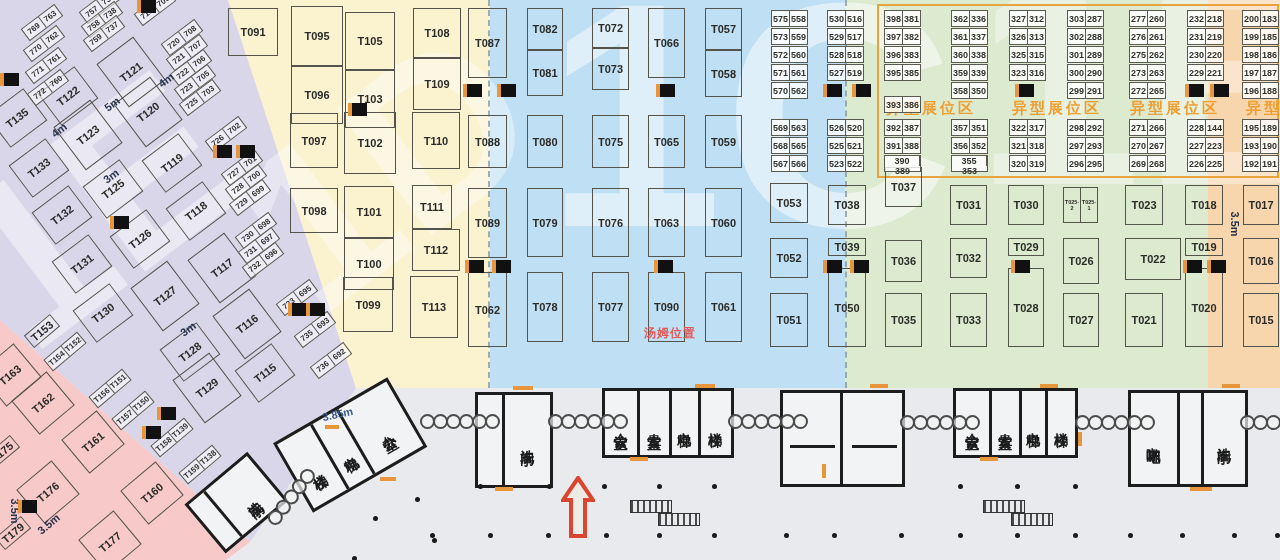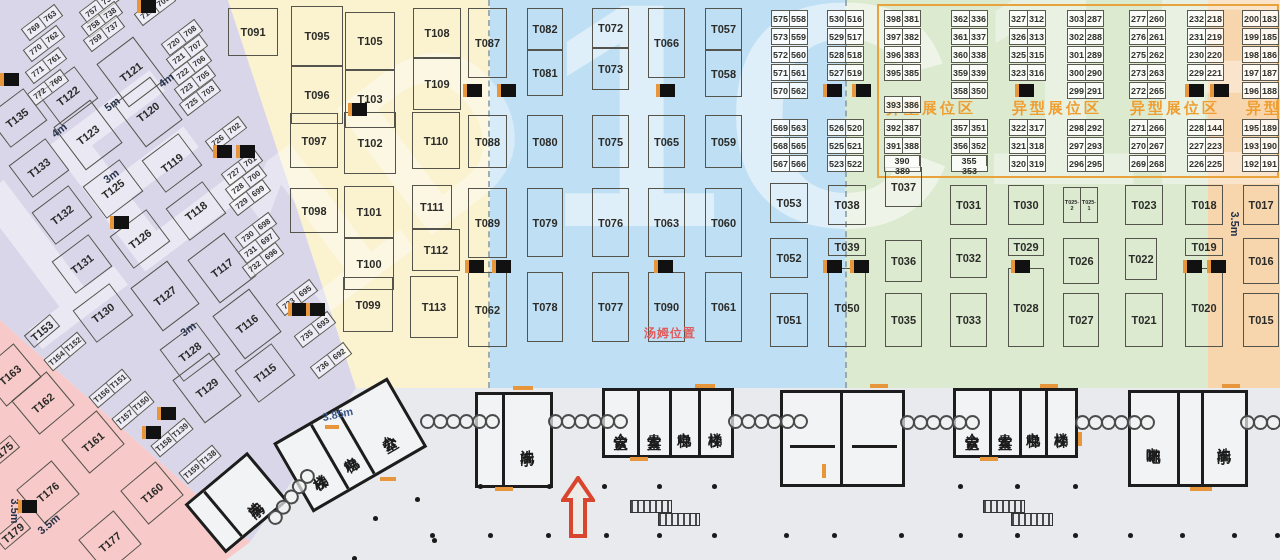--- a/index.html
+++ b/index.html
@@ -113,21 +113,21 @@
       <div class="booth" style="left: 885px; top: 293px; width: 37px; height: 54px;">T035</div>
       <div class="booth" style="left: 950px; top: 185px; width: 37px; height: 40px;">T031</div>
       <div class="booth" style="left: 950px; top: 238px; width: 37px; height: 40px;">T032</div>
       <div class="booth" style="left: 950px; top: 293px; width: 37px; height: 54px;">T033</div>
       <div class="booth" style="left: 1008px; top: 185px; width: 36px; height: 40px;">T030</div>
       <div class="booth" style="left: 1008px; top: 238px; width: 36px; height: 18px;">T029</div>
       <div class="booth" style="left: 1008px; top: 268px; width: 36px; height: 79px;">T028</div>
       <div class="booth" style="left: 1063px; top: 238px; width: 36px; height: 46px;">T026</div>
       <div class="booth" style="left: 1063px; top: 293px; width: 36px; height: 54px;">T027</div>
       <div class="booth" style="left: 1125px; top: 185px; width: 38px; height: 40px;">T023</div>
-      <div class="booth" style="left: 1125px; top: 238px; width: 32px; height: 42px;">T022</div>
+      <div class="booth" style="left: 1125px; top: 238px; width: 56px; height: 42px;">T022</div>
       <div class="booth" style="left: 1125px; top: 293px; width: 38px; height: 54px;">T021</div>
       <div class="booth" style="left: 1185px; top: 185px; width: 38px; height: 40px;">T018</div>
       <div class="booth" style="left: 1185px; top: 238px; width: 38px; height: 18px;">T019</div>
       <div class="booth" style="left: 1185px; top: 268px; width: 38px; height: 79px;">T020</div>
       <div class="booth" style="left: 1243px; top: 185px; width: 36px; height: 40px;">T017</div>
       <div class="booth" style="left: 1243px; top: 238px; width: 36px; height: 46px;">T016</div>
       <div class="booth" style="left: 1243px; top: 293px; width: 36px; height: 54px;">T015</div>
       <div class="booth split2" style="left: 1063px; top: 187px; width: 35px; height: 36px;">
         <span>T025-2</span>
         <span>T025-1</span>

